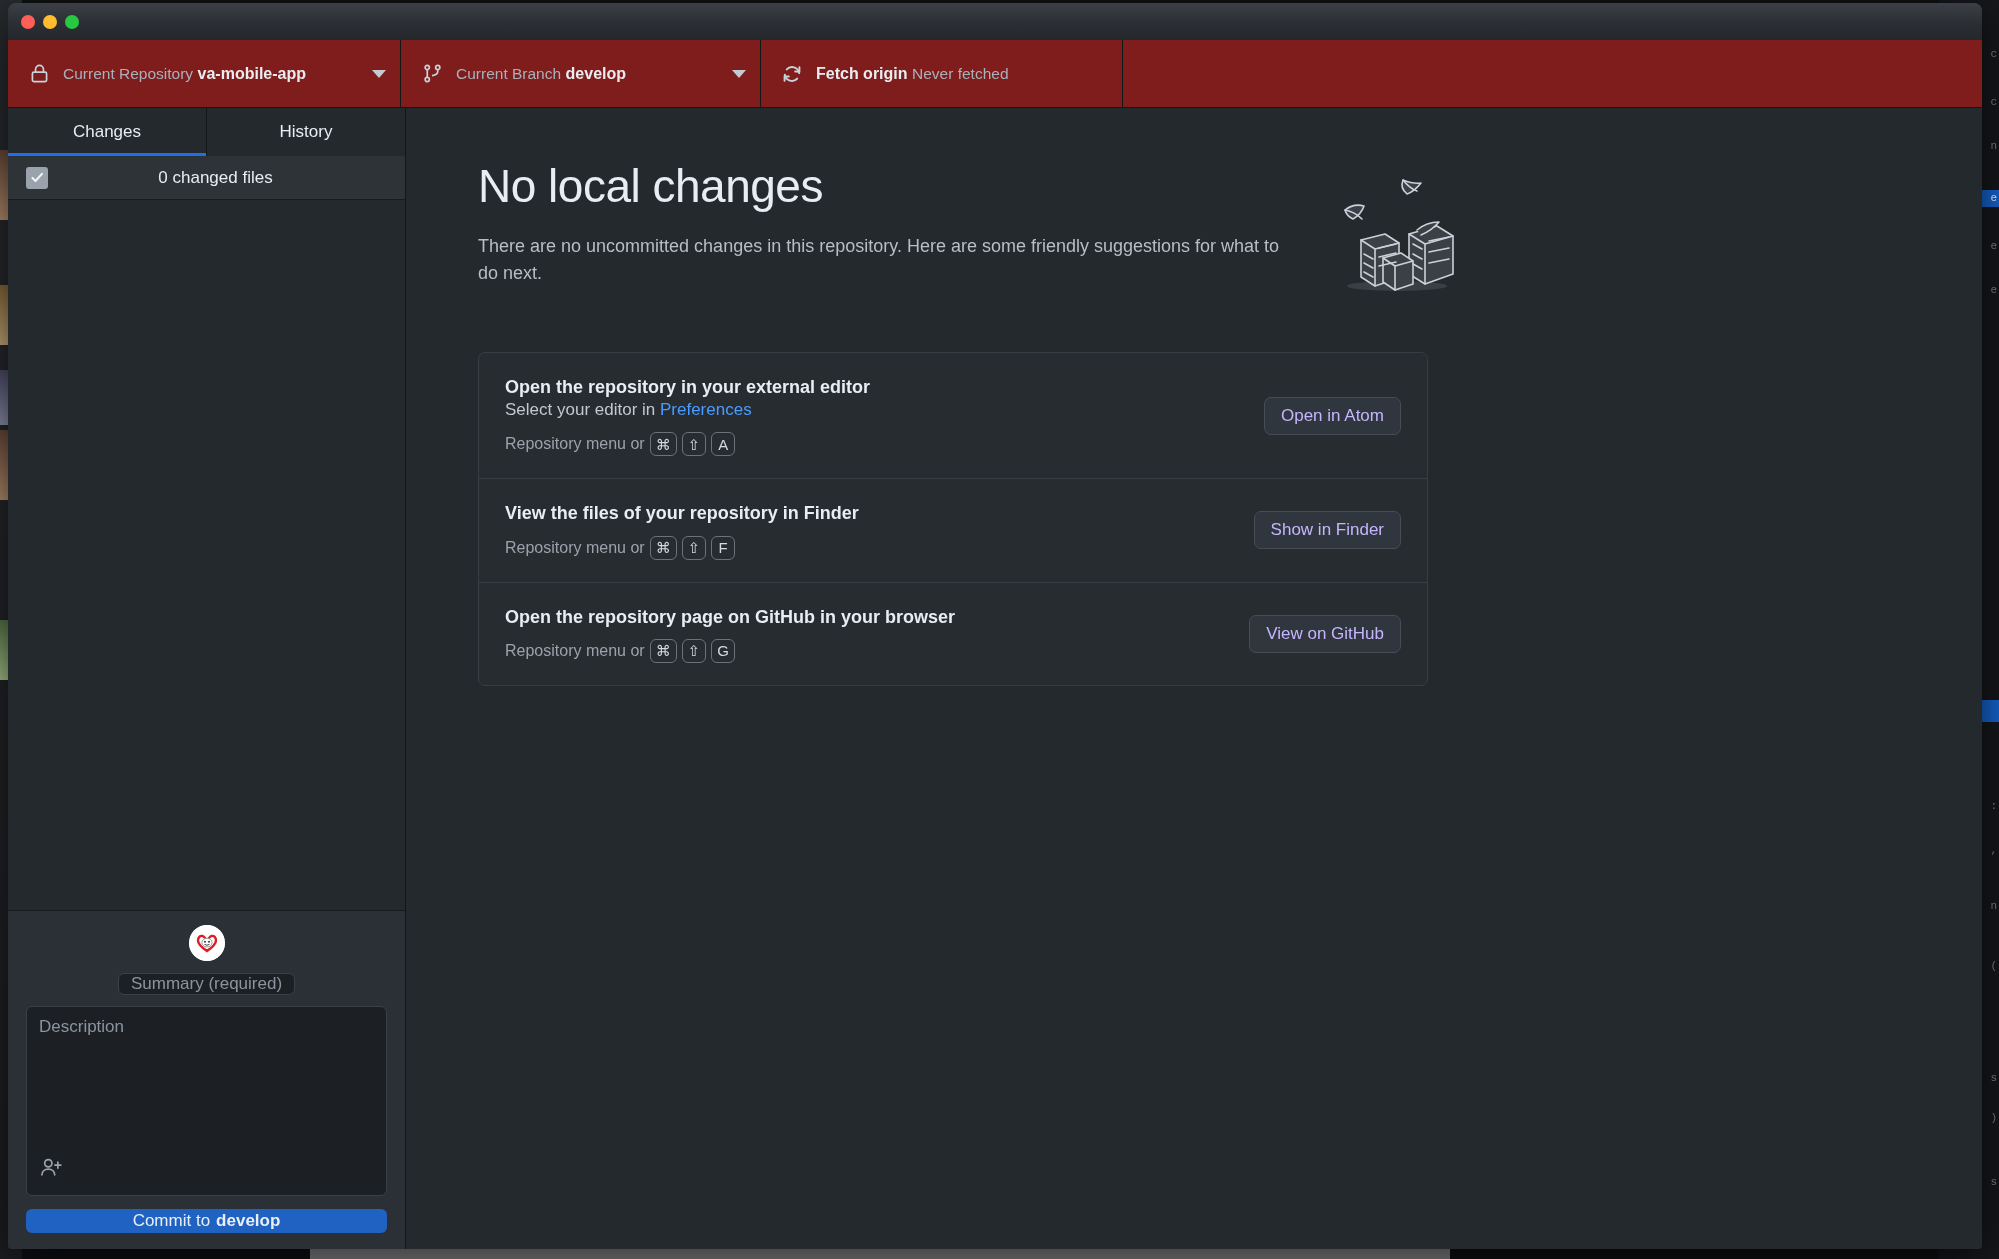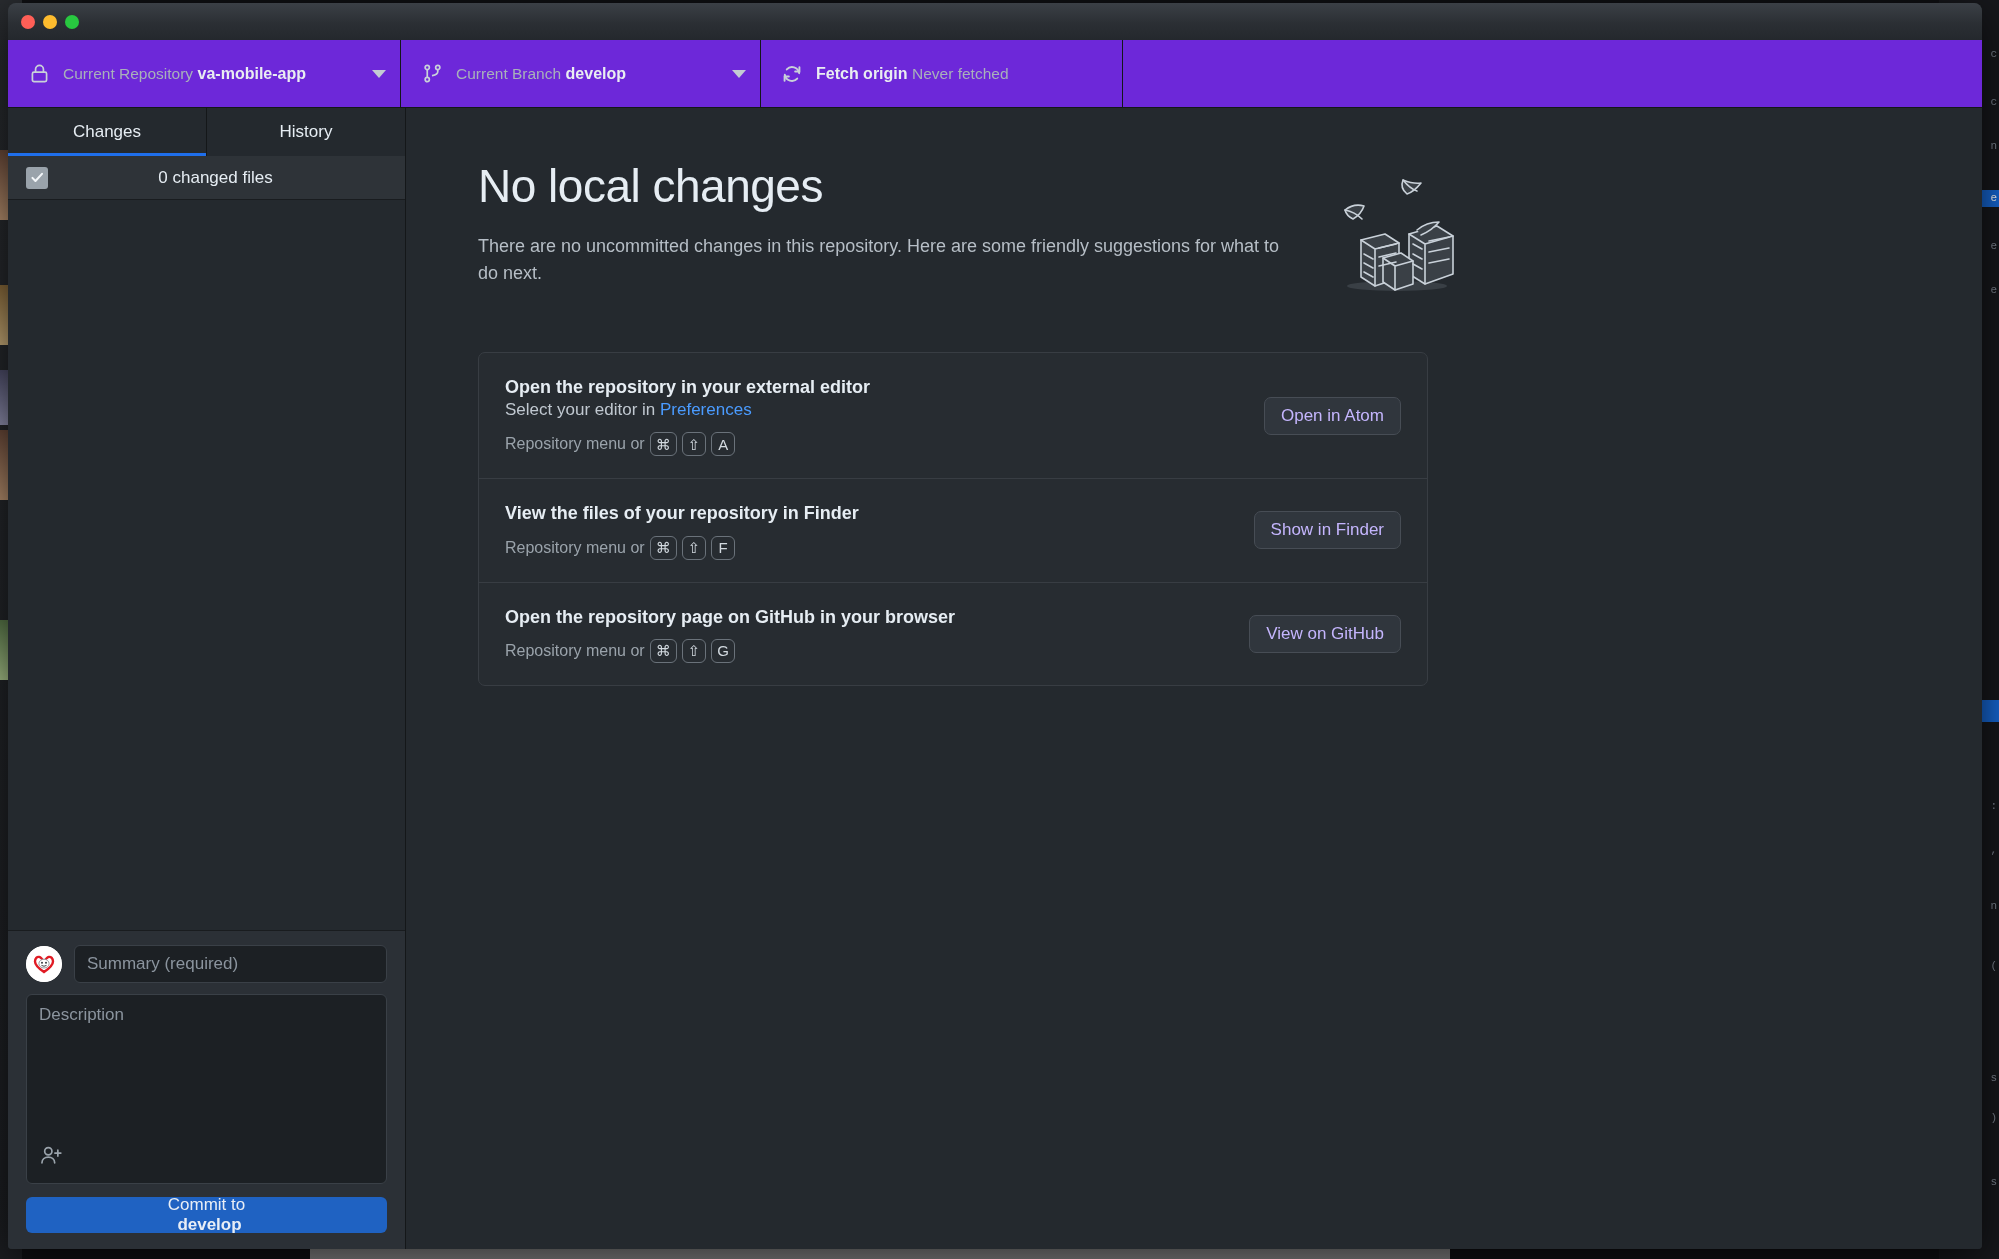--- a/index.html
+++ b/index.html
@@ -24,21 +24,21 @@
          box-shadow:0 10px 46px rgba(0,0,0,.75); display:flex; flex-direction:column; }
 
   
   #titlebar { height:37px; flex:0 0 37px; background:linear-gradient(180deg,#3b4046 0%,#2b2f34 55%,#24282d 100%);
               display:flex; align-items:center; padding-left:13px; position:relative; }
   .traffic { display:flex; gap:8px; }
   .tl { width:14px; height:14px; border-radius:50%; }
   .tl.red{background:#ff5f57;} .tl.yellow{background:#febc2e;} .tl.green{background:#28c840;}
 
   
-  #toolbar { height:68px; flex:0 0 68px; background:#6d28d9; display:flex;
+  #toolbar { height:68px; flex:0 0 68px; background:#7f1d1d; display:flex;
              border-bottom:1px solid #141719; }
   .tb-cell { display:flex; align-items:center; border-right:1px solid #141719; position:relative; }
   .tb-repo { width:393px; padding:0 14px 0 18px; }
   .tb-branch { width:360px; padding:0 14px 0 18px; }
   .tb-fetch { width:362px; padding:0 14px 0 18px; }
   .tb-rest  { flex:1; border-right:none; }
   .tb-ico { width:26px; flex:0 0 26px; display:flex; align-items:center; justify-content:center; color:#c9d1d9; }
   .tb-txt { flex:1; min-width:0; padding-left:11px; }
   .tb-top { font-size:15.5px; color:#a8b1ba; line-height:20px; white-space:nowrap; overflow:hidden; text-overflow:ellipsis; }
   .tb-bot { font-size:16px; color:#e9edf1; font-weight:bold; line-height:21px; white-space:nowrap; overflow:hidden; text-overflow:ellipsis; }
@@ -62,31 +62,31 @@
                 border-bottom:1px solid #191c1f; padding-left:18px; }
   .cbx { width:22px; height:22px; border-radius:3px; background:#9aa3ab; display:flex;
          align-items:center; justify-content:center; flex:0 0 22px; }
   .cbx svg { width:15px; height:15px; }
   #changedlabel { flex:1; text-align:center; font-size:17px; color:#e6edf3; padding-right:22px; }
 
   #filelist { flex:1; background:#24292e; min-height:0; }
 
   
   #commit { flex:0 0 auto; background:#2b3036; border-top:1px solid #191c1f; padding:14px 18px 16px 18px; }
-  .sum-row { display:flex; align-items:center; gap:12px; }
+  .sum-row { display:flex; align-items:center; gap:12px;flex-direction:column; }
   .avatar { width:36px; height:36px; border-radius:50%; background:#fff; flex:0 0 36px;
             display:flex; align-items:center; justify-content:center; overflow:hidden; }
   .input-box { flex:1; height:38px; background:#1c2024; border:1px solid #3a4047; border-radius:6px;
                display:flex; align-items:center; padding:0 12px; font-size:17px; color:#8b949e; }
   .desc-box { margin-top:11px; height:190px; background:#1c2024; border:1px solid #3a4047; border-radius:6px;
               padding:10px 12px; position:relative; }
   .desc-ph { font-size:17px; color:#8b949e; }
   .person-add { position:absolute; left:12px; bottom:10px; color:#9aa3ab; }
-  .commit-btn { margin-top:13px; height:36px; background:#1f62c2; border-radius:6px; display:flex;
-                align-items:center; justify-content:center; font-size:17px; color:#e8eef6; cursor:pointer;flex-direction:column; }
+  .commit-btn { margin-top:13px; height:24px; background:#1f62c2; border-radius:6px; display:flex;
+                align-items:center; justify-content:center; font-size:17px; color:#e8eef6; cursor:pointer; }
   .commit-btn b { font-weight:bold; margin-left:6px; }
 
   
   #main { flex:1; background:#24292e; position:relative; overflow:hidden; min-width:0; }
   #mainwrap { padding:52px 0 0 72px; max-width:1300px; position:relative; }
   #blankslate-head { display:flex; align-items:flex-start; }
   #bs-text { flex:1; max-width:815px; }
   h1#title { font-size:46px; font-weight:normal; color:#e6edf3; letter-spacing:-0.5px; line-height:1.15; }
   #subtitle { margin-top:20px; font-size:18px; line-height:1.5; color:#b6bec6; max-width:805px; }
   #illus { width:150px; flex:0 0 150px; margin-left:24px; margin-top:-16px; }

